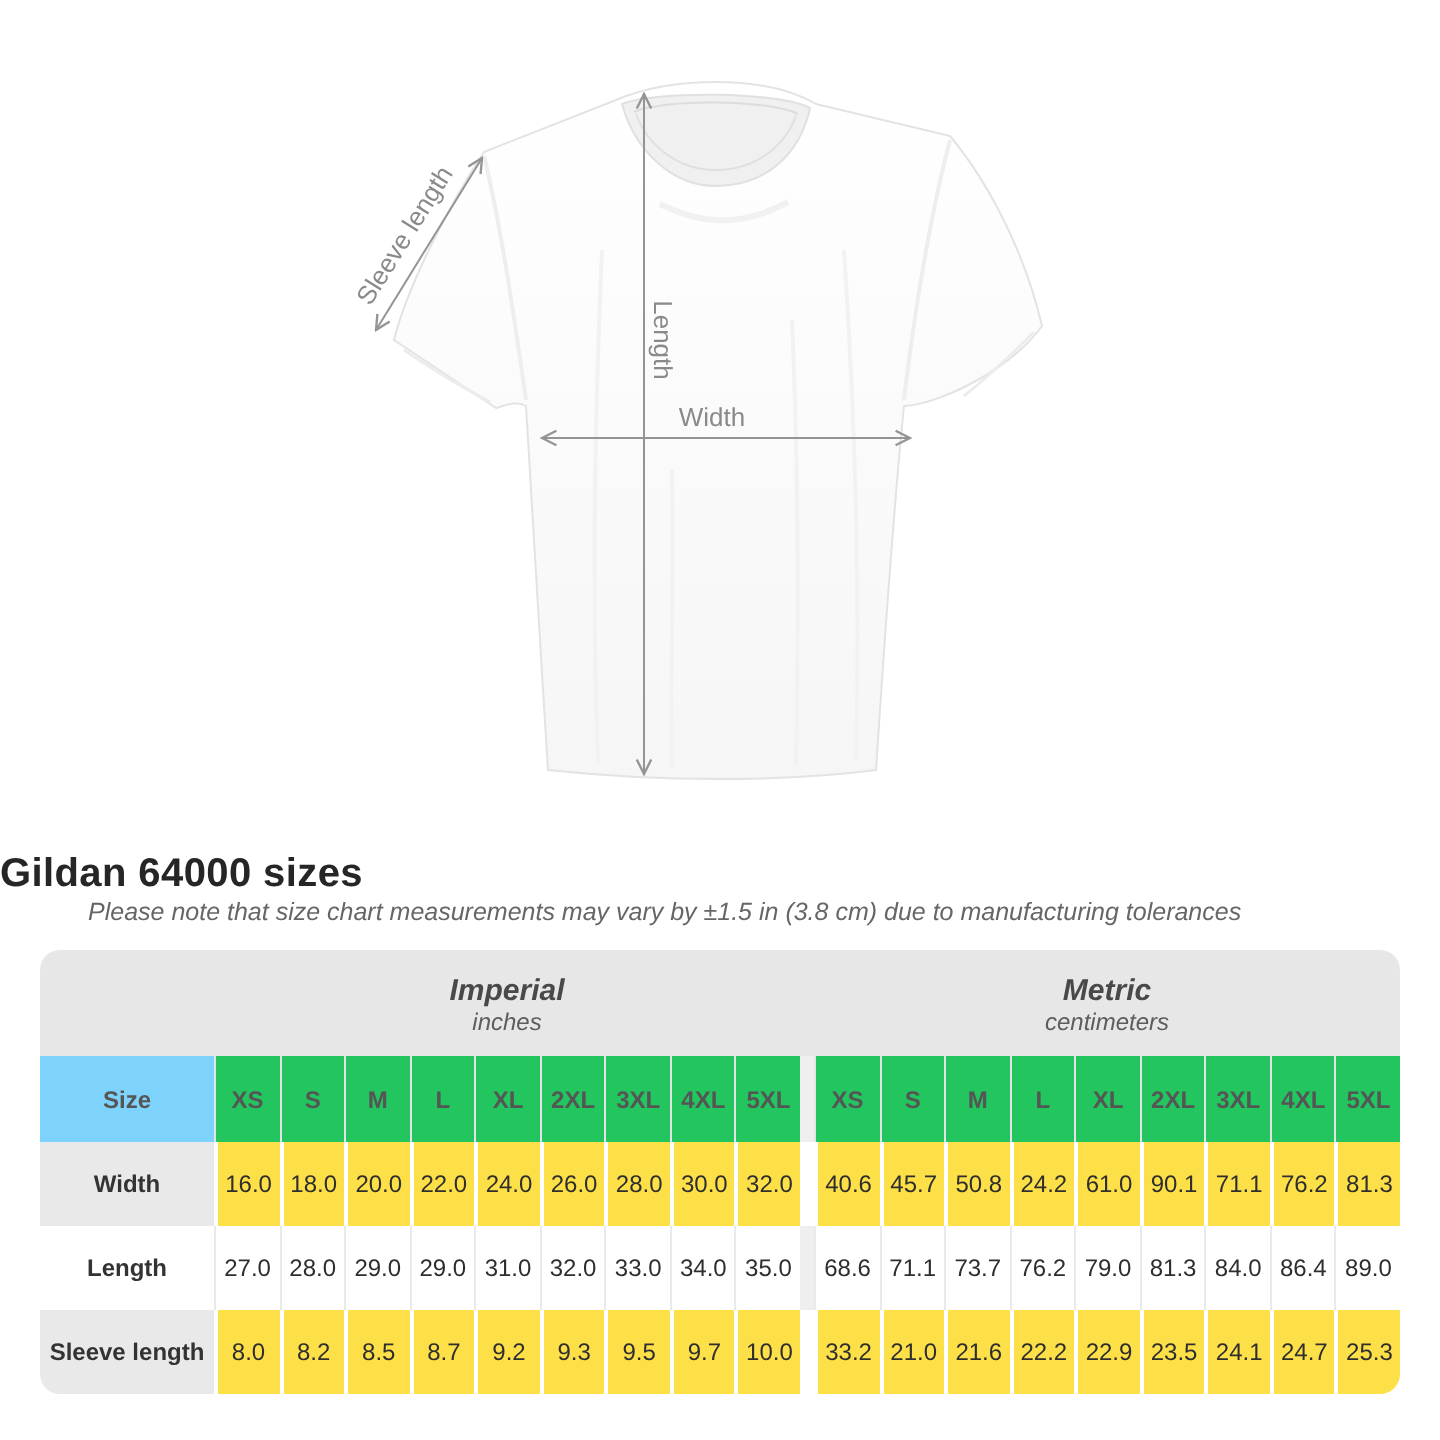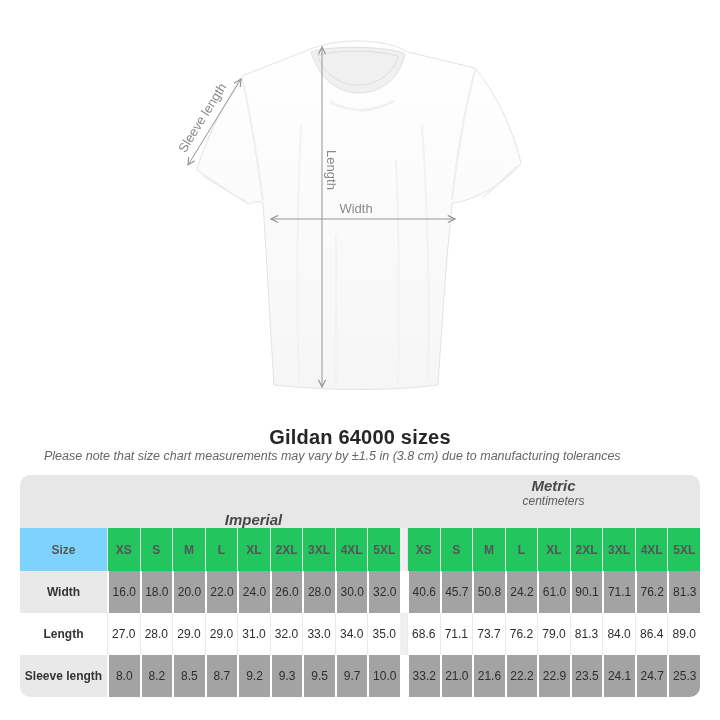--- a/index.html
+++ b/index.html
@@ -2,21 +2,21 @@
 <html><head>
 <meta charset="utf-8">
 <style>
   html,body{margin:0;padding:0;}
   body{
     width:720px;height:720px;position:relative;background:#ffffff;
     font-family:"Liberation Sans","DejaVu Sans",sans-serif;overflow:hidden;
   }
   .shirt-svg{position:absolute;top:0;left:0;}
   .page-title{
-    position:absolute;top:426px;left:0;width:720px;text-align:center;
+    position:absolute;top:426px;left:0;width:720px;text-align:left;
     font-size:20px;font-weight:bold;color:#262626;letter-spacing:.2px;
   }
   .page-subtitle{
     position:absolute;top:449px;left:0;width:720px;text-align:left;
     font-size:12.5px;font-style:italic;color:#666666;padding-left:44px;
   }
   .size-table{
     position:absolute;left:20px;top:475px;width:680px;height:222px;
     border-radius:10px;overflow:hidden;background:#ffffff;
   }
@@ -28,21 +28,21 @@
   .ghead .glabel{font-size:15px;font-weight:bold;font-style:italic;color:#494949;line-height:17px;}
   .ghead .gsub{font-size:12px;font-style:italic;color:#5d5d5d;line-height:15px;}
   .hrow{height:43px;}
   .drow{height:42px;}
   .cell{display:flex;align-items:center;justify-content:center;font-size:12px;color:#2e2e2e;}
   .label-cell{font-weight:bold;color:#333;border-left:none !important;background:inherit;}
   .hrow .cell{background:#22c55e;border-left:1px solid #e4e4e4;font-weight:bold;color:#555;}
   .hrow .label-cell{background:#7dd3fc;}
   .hrow .gap,.white .gap{background:#efefef;border-left:none !important;}
   .drow.white .cell{background:#fff;border-left:1px solid #eaeaea;}
-  .drow.gray .cell{background:#a3a3a3;border-left:2px solid #fff;}
+  .drow.gray .cell{background:#fde047;border-left:2px solid #fff;}
   .drow.gray .gap{background:#fff;border-left:none !important;}
   .drow.gray .label-cell{background:#e9e9e9;}
 </style>
 </head>
 <body>
 
 <svg class="shirt-svg" width="720" height="412" viewBox="0 0 720 412">
   <defs>
     <linearGradient id="shirtG" x1="0" y1="0" x2="0" y2="1">
       <stop offset="0" stop-color="#ffffff"></stop>
@@ -94,27 +94,27 @@
     <text x="327" y="170" transform="rotate(90 327 170)">Length</text>
     <text x="356" y="213">Width</text>
   </g>
 </svg>
 
 <div class="page-title">Gildan 64000 sizes</div>
 <div class="page-subtitle">Please note that size chart measurements may vary by ±1.5 in (3.8 cm) due to manufacturing tolerances</div>
 
 <div class="size-table">
   <div class="trow band">
+    <div class="ghead imperial">
+      <div class="glabel">Imperial</div>
+      <div class="gsub">inches</div>
+    </div>
     <div class="ghead metric">
       <div class="glabel">Metric</div>
       <div class="gsub">centimeters</div>
-    </div>
-    <div class="ghead imperial">
-      <div class="glabel">Imperial</div>
-      <div class="gsub">inches</div>
     </div>
   </div>
   <div class="trow hrow" id="header-row">
       <div class="cell label-cell">Size</div>
       <div class="cell">XS</div>
       <div class="cell">S</div>
       <div class="cell">M</div>
       <div class="cell">L</div>
       <div class="cell">XL</div>
       <div class="cell">2XL</div>

